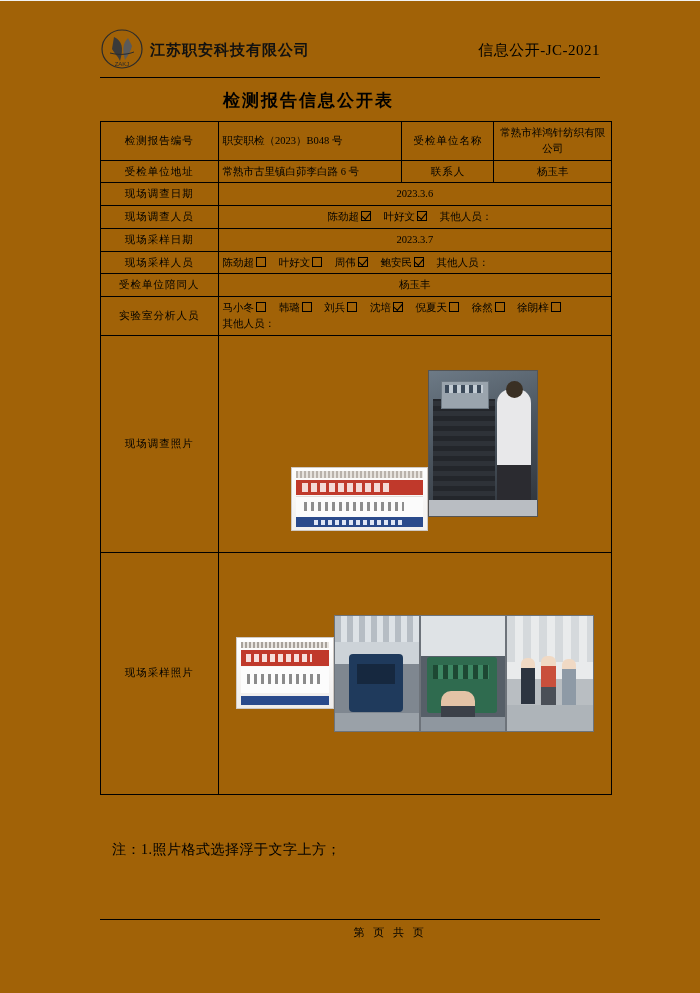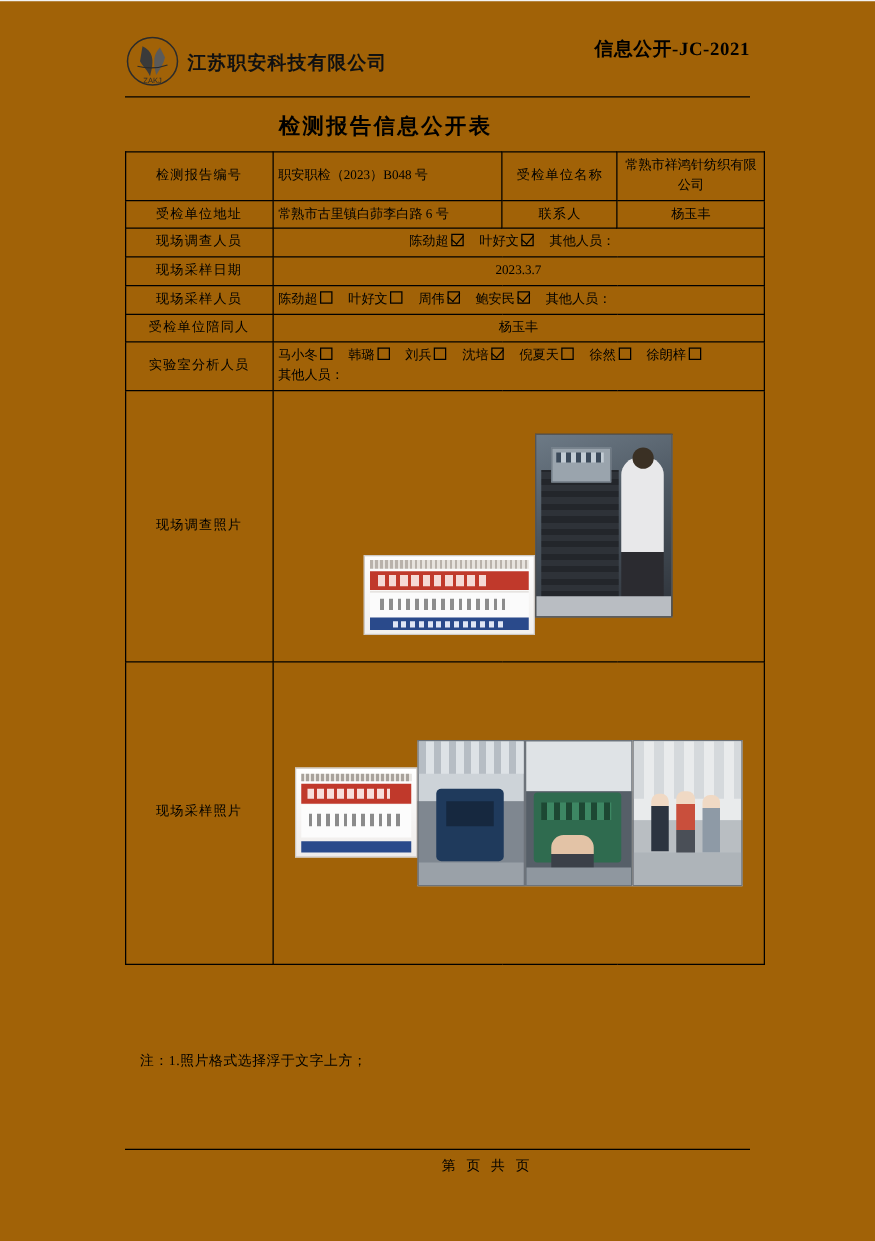--- a/index.html
+++ b/index.html
@@ -41,23 +41,23 @@
   .logo svg { display:block; }
   .company-name {
     font-size: 15px;
     font-weight: bold;
     letter-spacing: 1px;
     color: #111;
   }
   .header-right {
     position: absolute;
     right: 0;
-    top: 1px;
+    top: 12px;
     font-size: 15px;
-    font-weight: bold;
+    font-weight: normal;
     letter-spacing: 0.5px;
   }
   .header-rule {
     position: absolute;
     left: 100px;
     top: 76px;
     width: 500px;
     border-bottom: 1px solid #000;
   }
   
@@ -250,21 +250,21 @@
   .ph6 .p2 { position:absolute; left:34px; top:40px; width:15px; height:50px;
     background: linear-gradient(#f0d9c4 0 20%, #c94f3c 20% 62%, #4a4f57 62% 100%); border-radius:6px 6px 0 0; }
   .ph6 .p3 { position:absolute; left:55px; top:43px; width:14px; height:46px;
     background: linear-gradient(#f0d9c4 0 22%, #8e9aa6 22% 100%); border-radius:6px 6px 0 0; }
   .ph6 .flr2 { position:absolute; left:0; right:0; bottom:0; height:26px; background:#aeb4b9; }
   
   .note {
     position: absolute;
     left: 112px;
     top: 840px;
-    font-size: 11px;
+    font-size: 14px;
     letter-spacing: 0.5px;
   }
   .footer-rule {
     position: absolute;
     left: 100px;
     top: 918px;
     width: 500px;
     border-bottom: 1px solid #000;
   }
   .footer-page {
@@ -316,20 +316,24 @@
         <td class="lbl">受检单位名称</td>
         <td class="ctr">常熟市祥鸿针纺织有限公司</td>
       </tr>
       <tr>
         <td class="lbl">受检单位地址</td>
         <td class="lft">常熟市古里镇白茆李白路 6 号</td>
         <td class="lbl">联系人</td>
         <td class="ctr">杨玉丰</td>
       </tr>
       <tr>
+        <td class="lbl">现场调查日期</td>
+        <td class="ctr" colspan="3">2023.3.6</td>
+      </tr>
+      <tr>
         <td class="lbl">现场调查人员</td>
         <td class="ctr" colspan="3">
           <span class="person"><span>陈劲超</span><span class="chk on"></span></span>
           <span class="person"><span>叶好文</span><span class="chk on"></span></span>
           <span class="person">其他人员：</span>
         </td>
       </tr>
       <tr>
         <td class="lbl">现场采样日期</td>
         <td class="ctr" colspan="3">2023.3.7</td>

